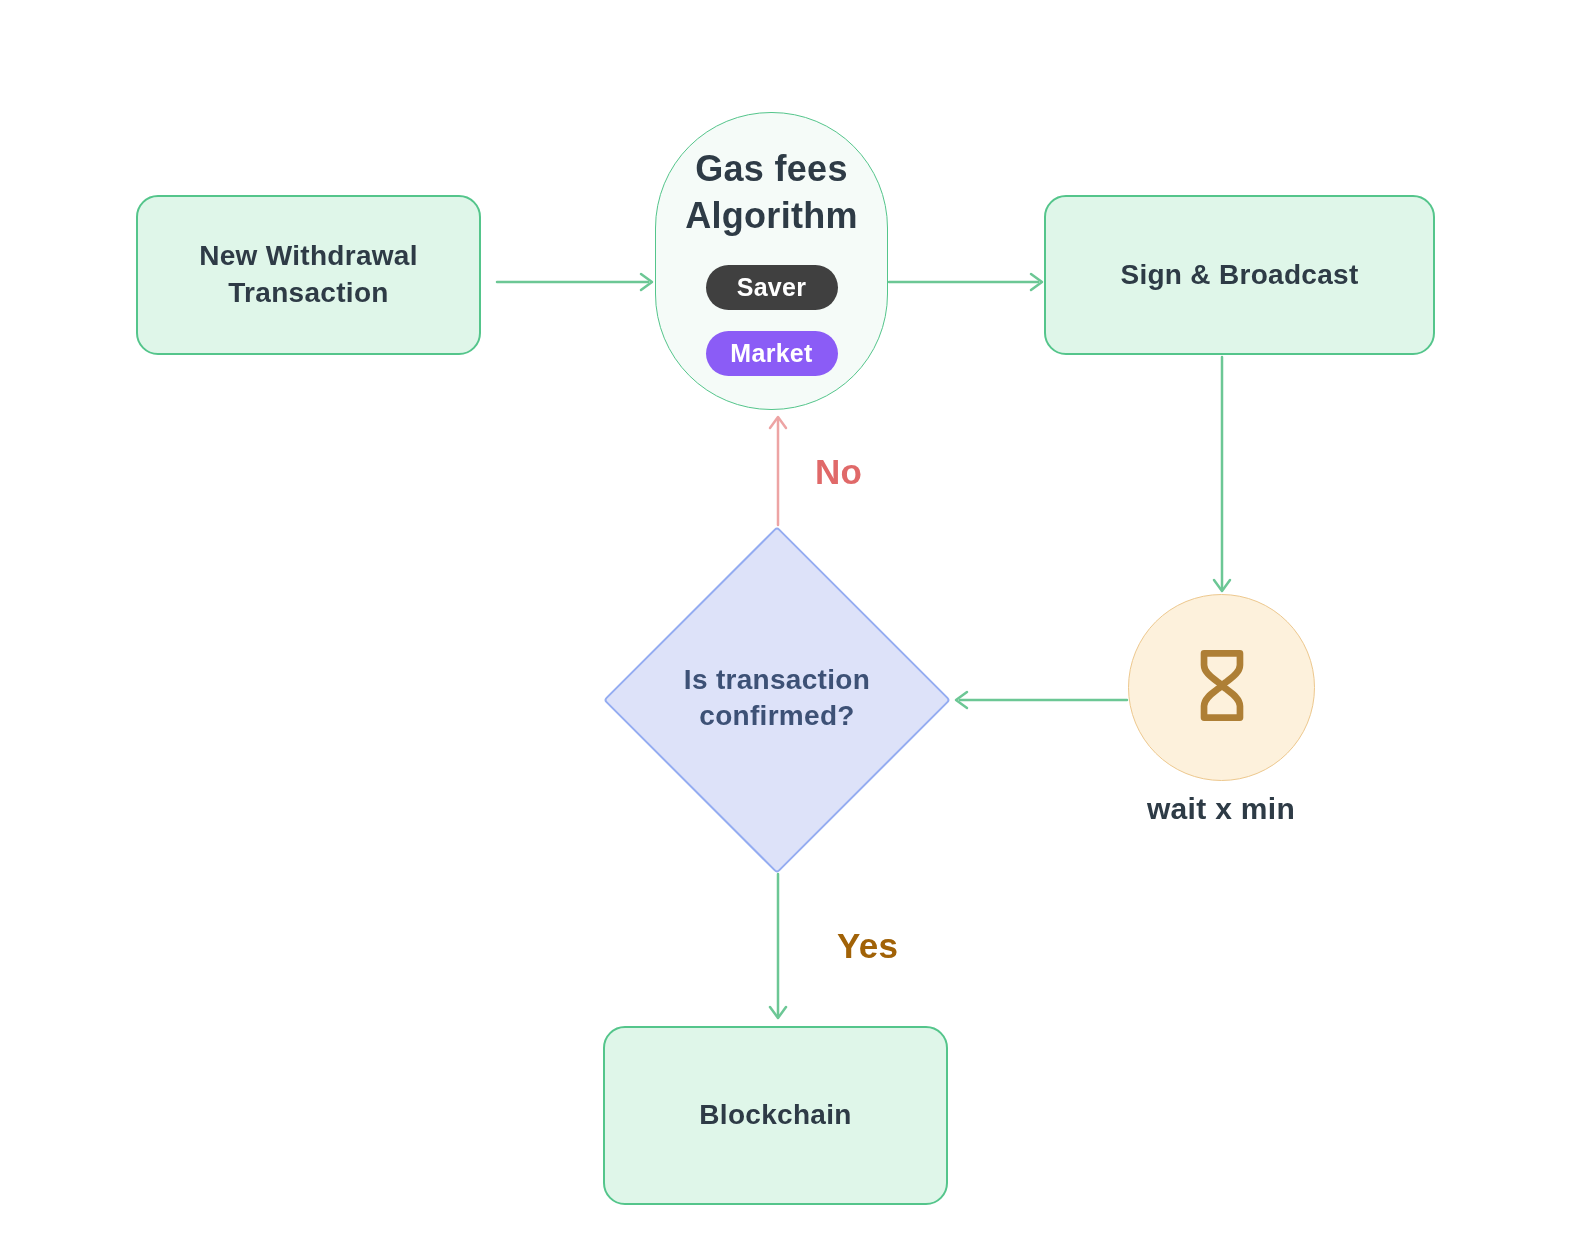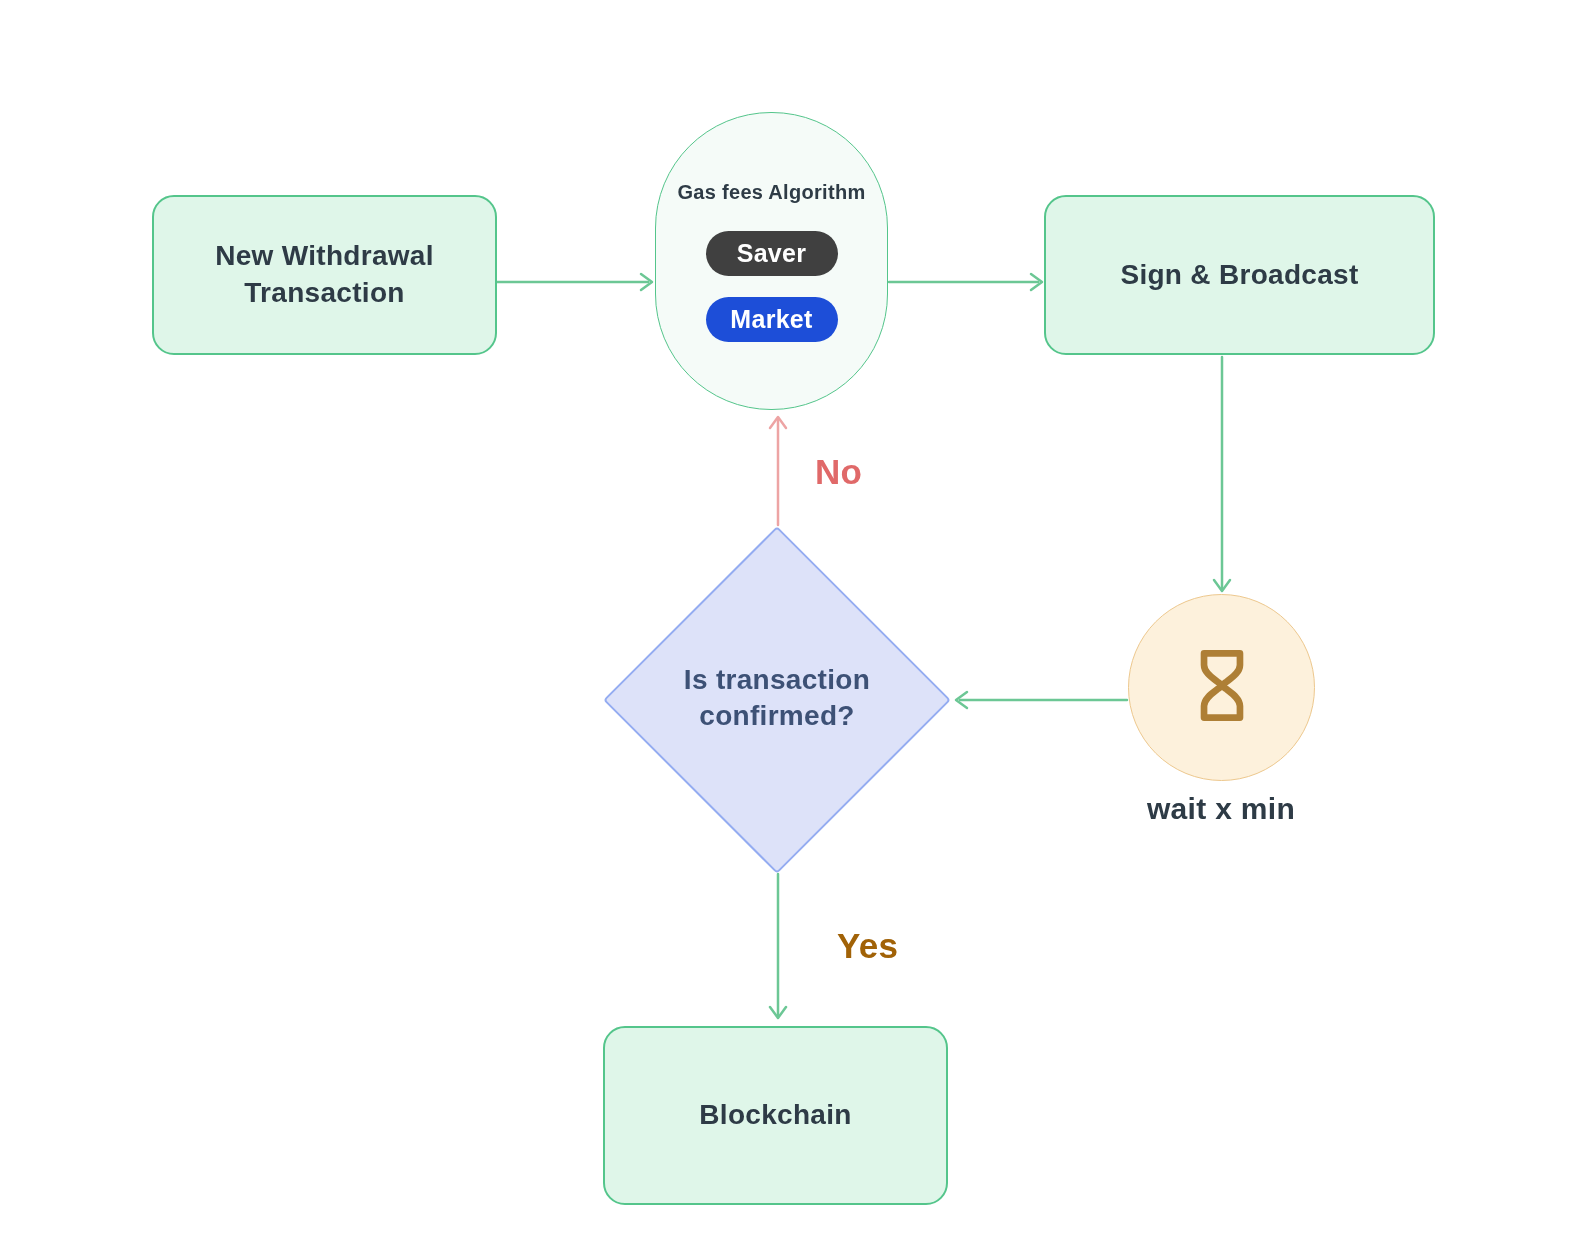--- a/index.html
+++ b/index.html
@@ -37,21 +37,21 @@
     align-items: center;
     justify-content: center;
     text-align: center;
     color: #2e3b46;
     font-size: 28px;
     font-weight: 600;
     letter-spacing: 0.3px;
     line-height: 1.32;
     box-sizing: border-box;
   }
-  .node-new-withdrawal { left: 152px; top: 195px; width: 345px; height: 160px; }
+  .node-new-withdrawal { left: 136px; top: 195px; width: 345px; height: 160px; }
   .node-new-withdrawal .lbl { width: 270px; }
   .node-sign-broadcast { left: 1044px; top: 195px; width: 391px; height: 160px; }
   .node-blockchain     { left: 603px;  top: 1026px; width: 345px; height: 179px; }
 
   
   .capsule {
     position: absolute;
     left: 655px; top: 112px;
     width: 233px; height: 298px;
     background: #f5fbf8;
@@ -60,40 +60,40 @@
     display: flex;
     flex-direction: column;
     align-items: center;
     justify-content: center;
     box-sizing: border-box;
   }
   .capsule-title {
     width: 190px;
     text-align: center;
     color: #2e3b46;
-    font-size: 20px;
+    font-size: 36px;
     font-weight: 600;
     letter-spacing: 0.3px;
     line-height: 1.28;
     margin-bottom: 26px;
   }
   .pill {
     width: 132px;
     height: 45px;
     border-radius: 23px;
     display: flex;
     align-items: center;
     justify-content: center;
     color: #ffffff;
     font-size: 25px;
     font-weight: 600;
     letter-spacing: 0.3px;
   }
   .pill-saver  { background: #404040; margin-bottom: 21px; }
-  .pill-market { background: #1d4ed8; }
+  .pill-market { background: #8b5cf6; }
 
   
   .wait-circle {
     position: absolute;
     left: 1128px; top: 594px;
     width: 187px; height: 187px;
     border-radius: 50%;
     background: #fdf1dc;
     border: 1.5px solid #edc88e;
     display: flex;

